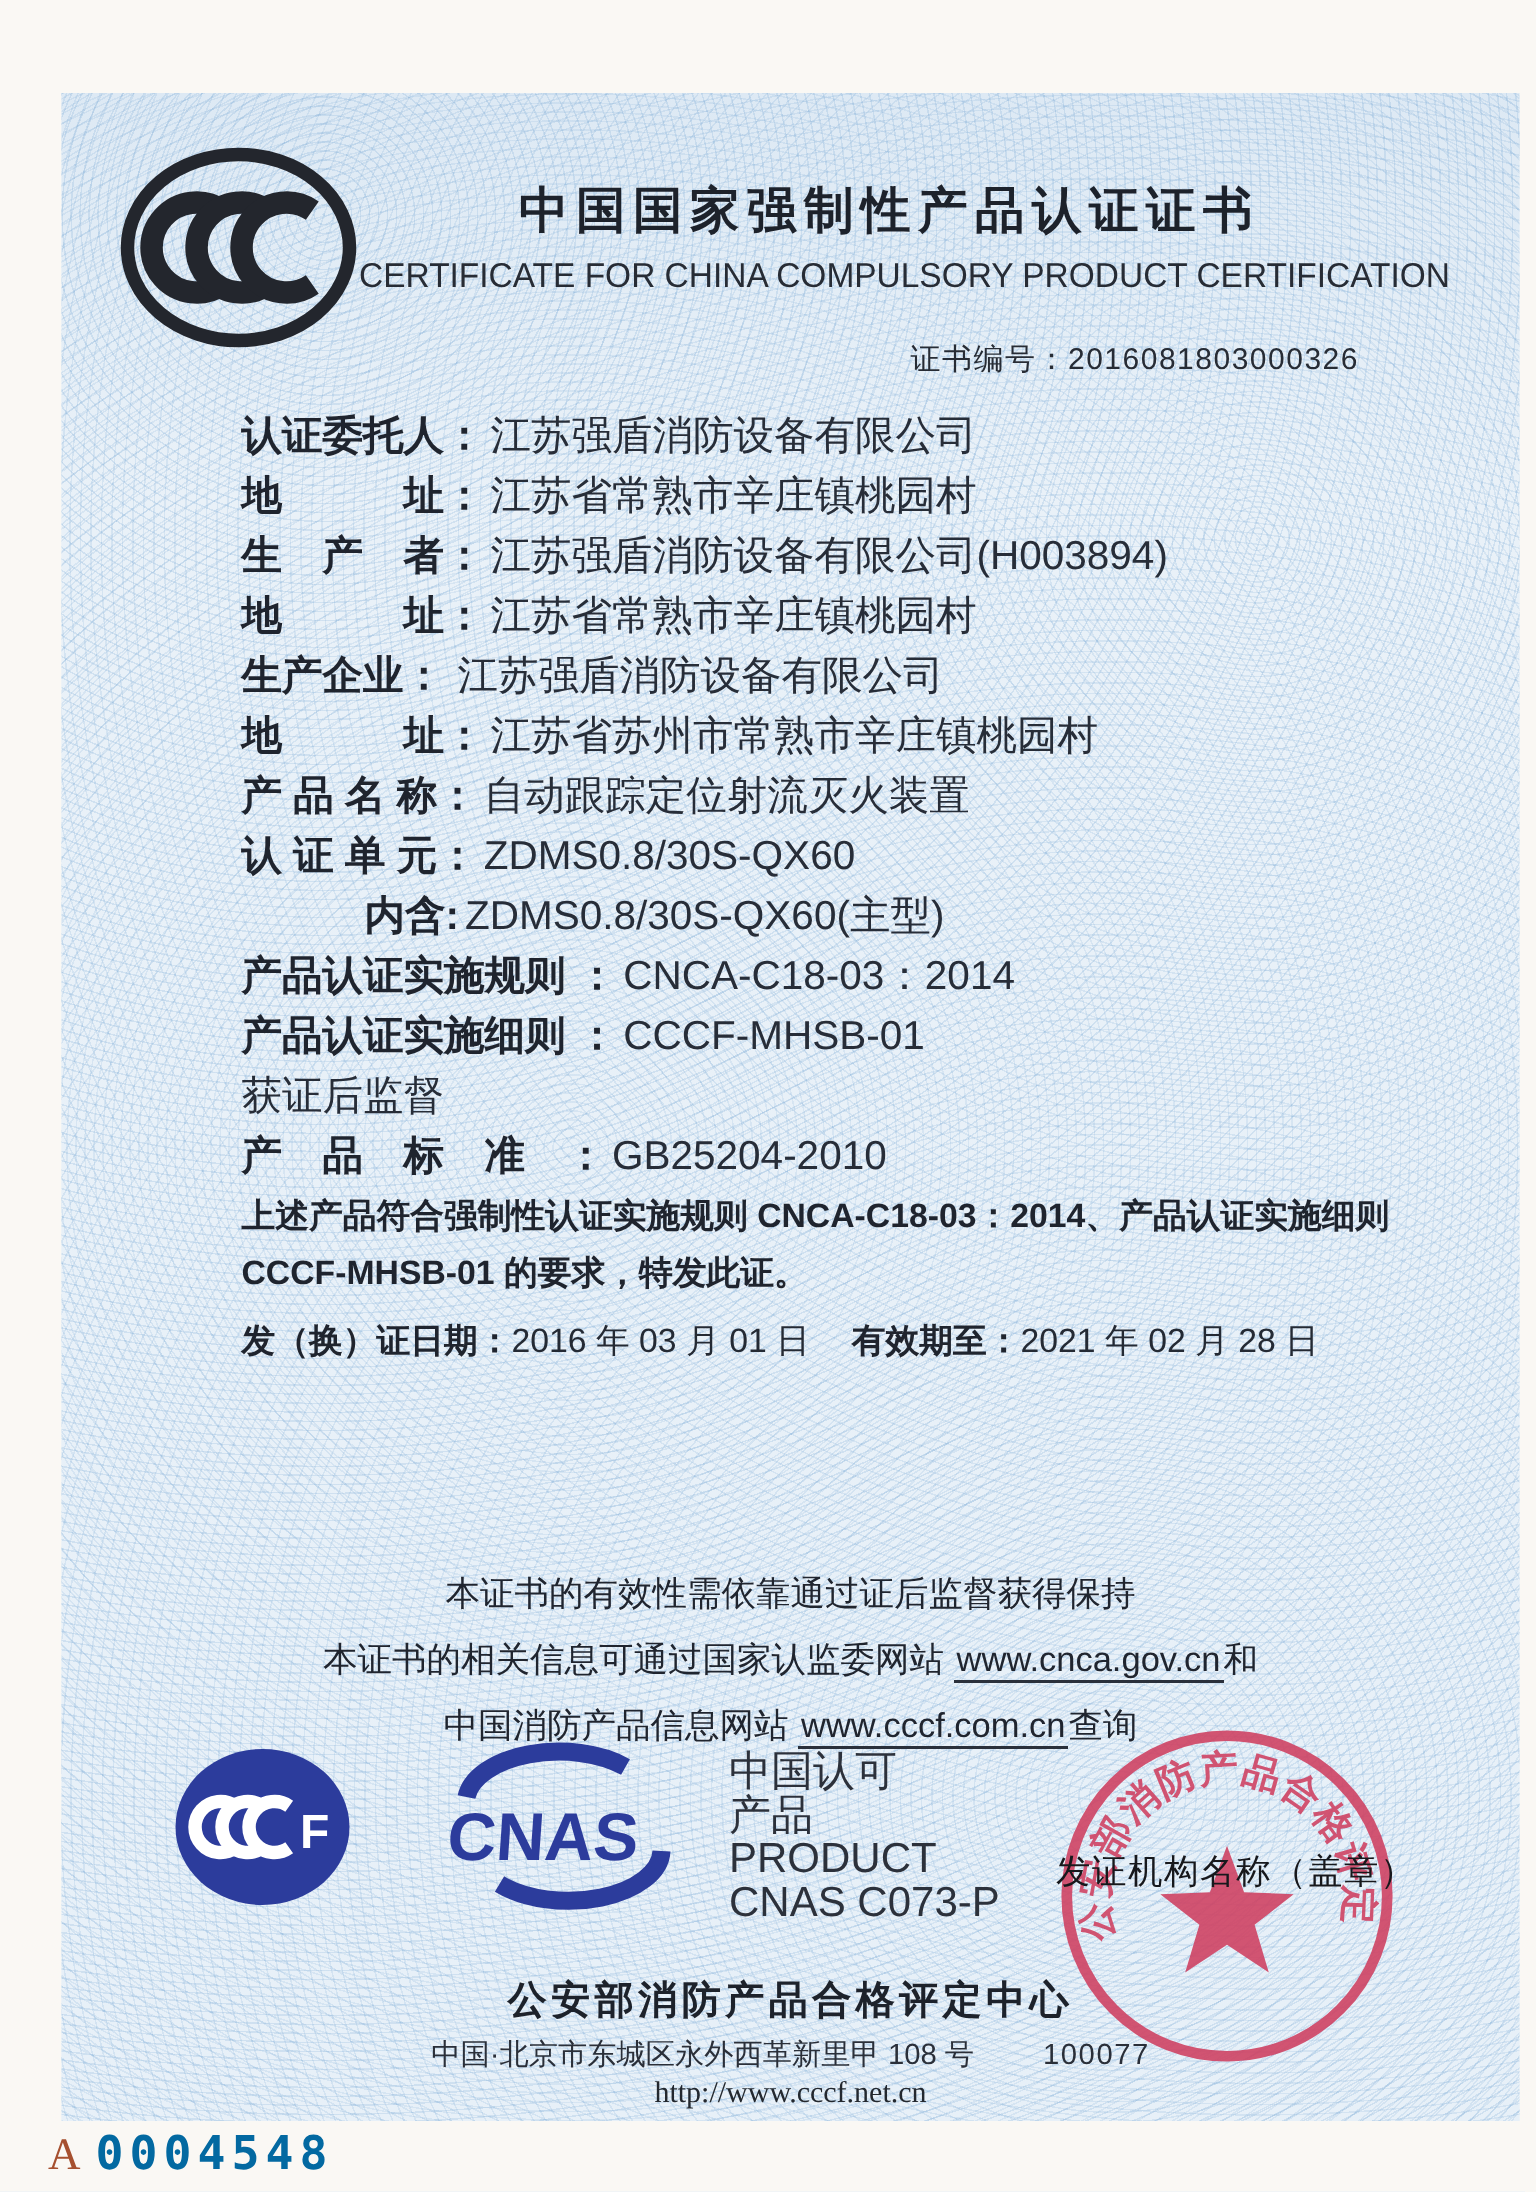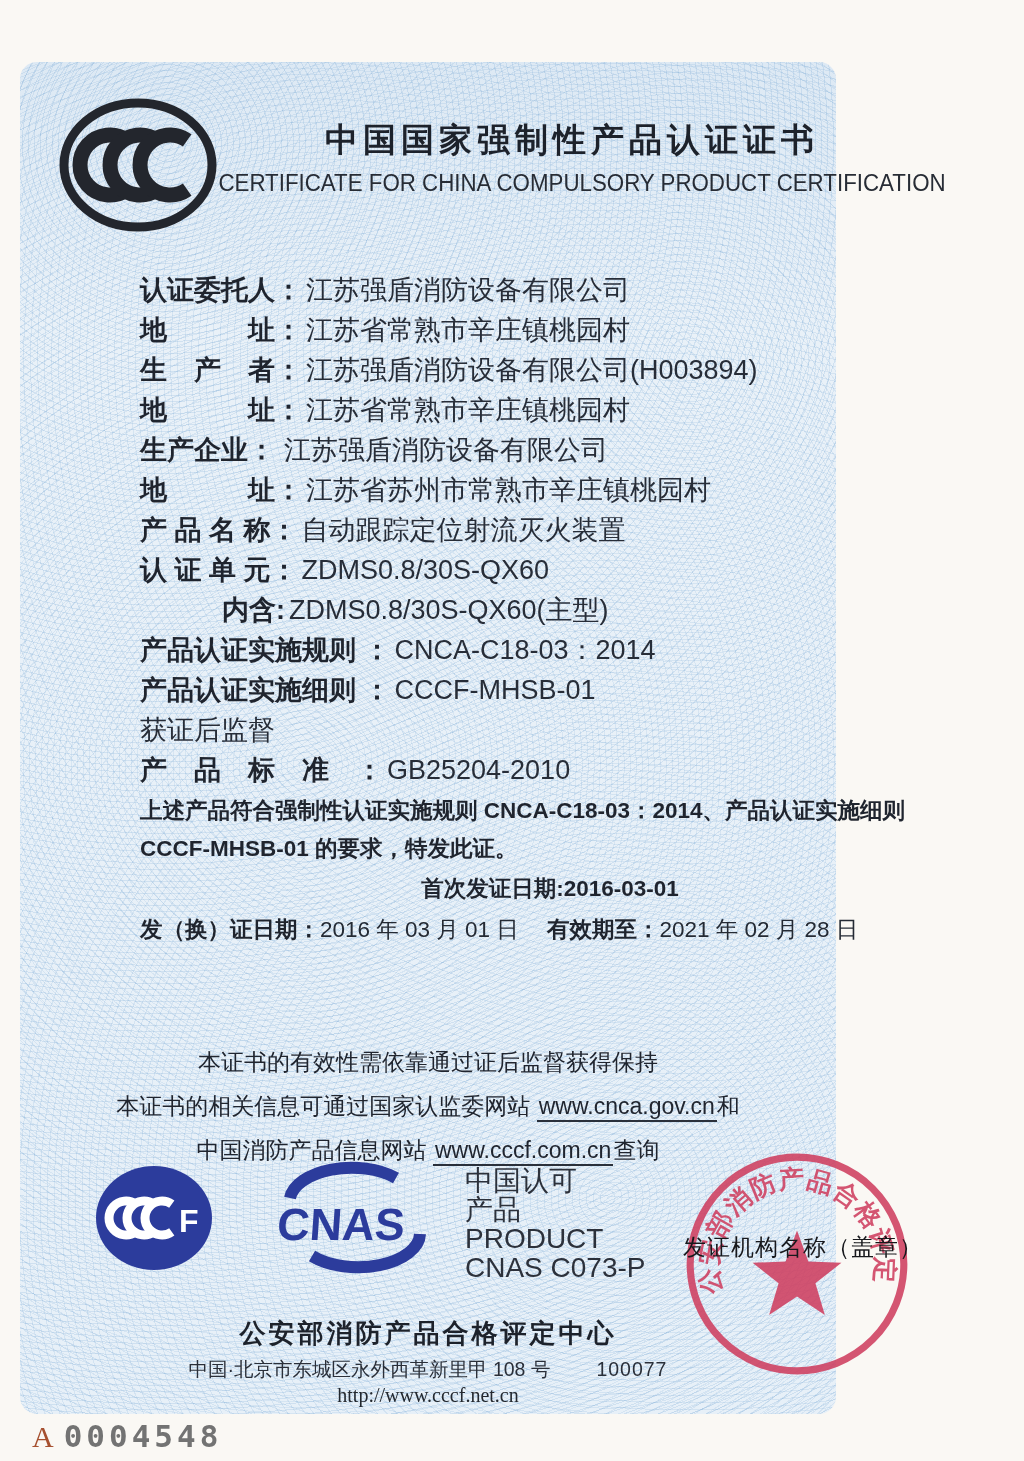--- a/index.html
+++ b/index.html
@@ -4,29 +4,28 @@
 <style>
   html,body{margin:0;padding:0;}
   body{
     width:1024px;height:1461px;position:relative;
     background:#faf8f4;
     font-family:"Liberation Sans","DejaVu Sans",sans-serif;
     color:#242a34;
     overflow:hidden;
   }
   .cert{
-    position:absolute;left:20px;top:62px;width:816px;height:1352px;
+    position:absolute;left:41px;top:62px;width:972px;height:1352px;
     background-color:#e9f1f8;
     background-image:
       repeating-radial-gradient(circle at 18% 6%, rgba(120,168,212,.22) 0 1px, transparent 1px 6px),
       repeating-radial-gradient(circle at 82% 22%, rgba(120,168,212,.18) 0 1px, transparent 1px 7px),
       repeating-radial-gradient(circle at 35% 52%, rgba(120,168,212,.16) 0 1px, transparent 1px 6px),
       repeating-radial-gradient(circle at 72% 84%, rgba(120,168,212,.18) 0 1px, transparent 1px 7px),
       linear-gradient(180deg,#dde9f4 0%,#e9f1f8 20%,#e7f0f8 100%);
-    border-radius: 17px;
   }
   .ccc-logo{position:absolute;left:34px;top:33px;width:168px;height:140px;}
   .title{
     position:absolute;left:202px;top:56px;width:700px;text-align:center;
     font-size:33px;font-weight:bold;letter-spacing:5px;color:#1d222b;
   }
   .subtitle{
     position:absolute;left:162px;top:108px;width:800px;text-align:center;
     font-size:23px;color:#272c35;letter-spacing:0px;transform:scaleX(.97);
   }
@@ -61,58 +60,60 @@
   .org-line{position:absolute;left:0;right:0;top:1254px;text-align:center;
     font-size:26px;font-weight:bold;letter-spacing:3px;color:#1d222b;}
   .addr-line{position:absolute;left:0;right:0;top:1294px;text-align:center;
     font-size:19.5px;color:#2a2f39;}
   .addr-line .post{margin-left:46px;letter-spacing:1px;}
   .url-line{position:absolute;left:0;right:0;top:1322px;text-align:center;
     font-family:"Liberation Serif","DejaVu Serif",serif;font-size:20px;color:#23282f;}
   .serial{position:absolute;left:32px;top:1418px;font-size:31px;font-weight:bold;
     font-family:"DejaVu Sans Mono","Liberation Mono",monospace;letter-spacing:2px;}
   .serial .pfx{color:#a6502f;font-family:"Liberation Serif",serif;font-weight:normal;font-size:30px;margin-right:8px;}
-  .serial .num{color:#737373;letter-spacing:4px;}
+  .serial .num{color:#0369a1;letter-spacing:4px;}
 </style>
 </head>
 <body>
 
 <div class="cert">
 
   <div class="ccc-logo">
     <svg width="168" height="140" viewBox="0 0 168 140" xmlns="http://www.w3.org/2000/svg">
       <ellipse cx="84" cy="70" rx="74" ry="62" fill="none" stroke="#23262d" stroke-width="9"></ellipse>
       <path d="M 73.2 45.4 A 30 30 0 1 0 73.2 94.6" fill="none" stroke="#23262d" stroke-width="15"></path>
       <path d="M 103.2 45.4 A 30 30 0 1 0 103.2 94.6" fill="none" stroke="#23262d" stroke-width="15"></path>
       <path d="M 133.2 45.4 A 30 30 0 1 0 133.2 94.6" fill="none" stroke="#23262d" stroke-width="15"></path>
     </svg>
   </div>
 
   <div class="title">中国国家强制性产品认证证书</div>
   <div class="subtitle">CERTIFICATE FOR CHINA COMPULSORY PRODUCT CERTIFICATION</div>
 
+  <div class="certno">
+    <span>证书编号：</span><span>2016081803000326</span>
+  </div>
 
   <div class="fields">
     <div class="row"><span class="flabel">认证委托人：</span><span class="fvalue">江苏强盾消防设备有限公司</span></div>
     <div class="row"><span class="flabel">地　　　址：</span><span class="fvalue">江苏省常熟市辛庄镇桃园村</span></div>
     <div class="row"><span class="flabel">生　产　者：</span><span class="fvalue">江苏强盾消防设备有限公司(H003894)</span></div>
     <div class="row"><span class="flabel">地　　　址：</span><span class="fvalue">江苏省常熟市辛庄镇桃园村</span></div>
     <div class="row"><span class="flabel">生产企业：</span><span class="fvalue">江苏强盾消防设备有限公司</span></div>
     <div class="row"><span class="flabel">地　　　址：</span><span class="fvalue">江苏省苏州市常熟市辛庄镇桃园村</span></div>
     <div class="row"><span class="flabel">产 品 名 称：</span><span class="fvalue">自动跟踪定位射流灭火装置</span></div>
     <div class="row"><span class="flabel">认 证 单 元：</span><span class="fvalue">ZDMS0.8/30S-QX60</span></div>
     <div class="row indent"><span class="flabel auto">内含:</span><span class="fvalue">ZDMS0.8/30S-QX60(主型)</span></div>
     <div class="row"><span class="flabel auto">产品认证实施规则 ：</span><span class="fvalue">CNCA-C18-03：2014</span></div>
     <div class="row"><span class="flabel auto">产品认证实施细则 ：</span><span class="fvalue">CCCF-MHSB-01</span></div>
     <div class="row"><span class="fvalue" style="padding-left:0;">获证后监督</span></div>
     <div class="row"><span class="flabel auto">产　品　标　准　：</span><span class="fvalue">GB25204-2010</span></div>
 
     <p class="statement">上述产品符合强制性认证实施规则 CNCA-C18-03：2014、产品认证实施细则 CCCF-MHSB-01 的要求，特发此证。</p>
 
-    <div class="first-issue">首次发证日期:2016-03-01</div>
 
     <div class="issue-row">
       <span class="b">发（换）证日期：</span><span>2016 年 03 月 01 日</span><span class="b gap">有效期至：</span><span>2021 年 02 月 28 日</span>
     </div>
   </div>
 
   <div class="notes">
     <div class="note">本证书的有效性需依靠通过证后监督获得保持</div>
     <div class="note">
       <span>本证书的相关信息可通过国家认监委网站 </span><span class="url">www.cnca.gov.cn</span><span>和</span>

